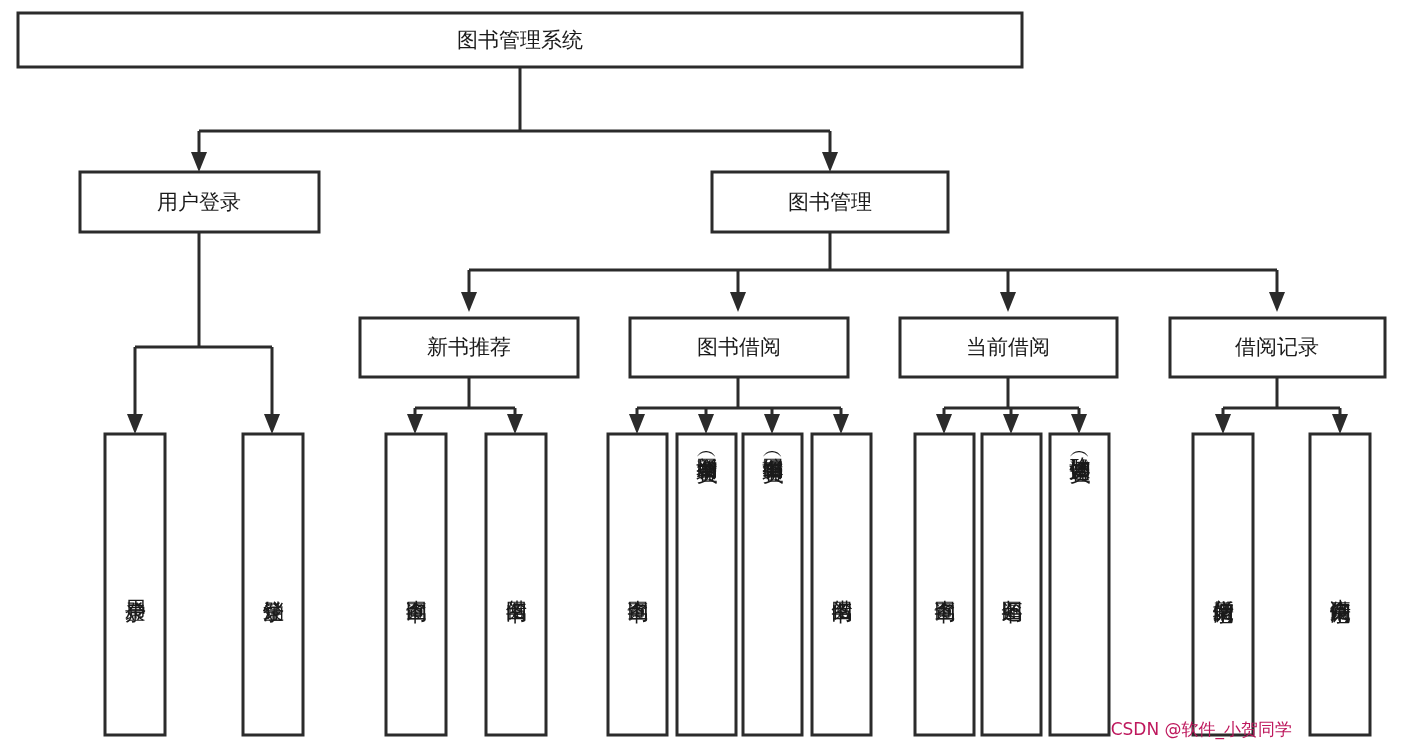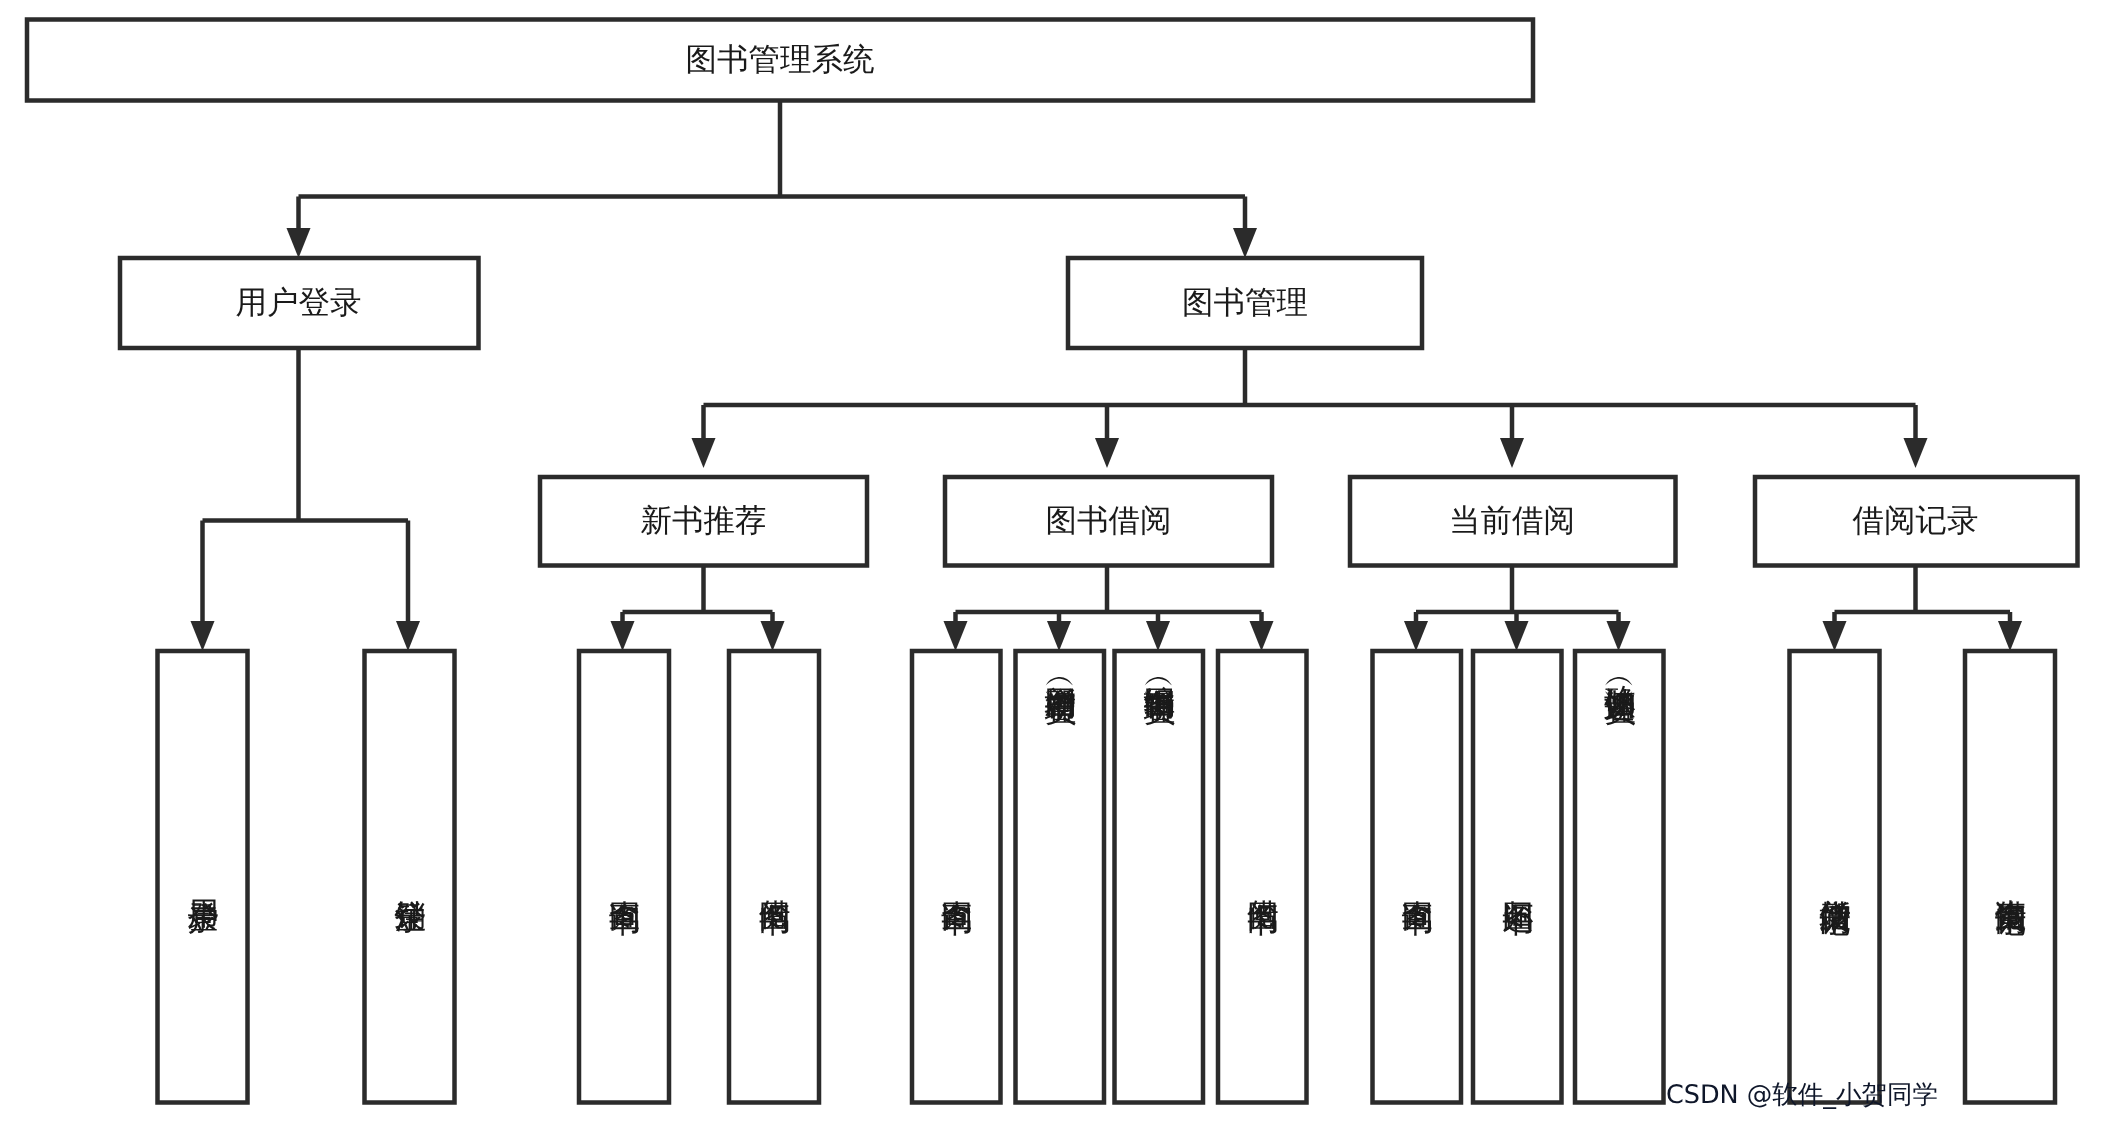--- a/index.html
+++ b/index.html
@@ -23,21 +23,21 @@
     font-family:"DejaVu Sans","Liberation Sans",sans-serif;
     font-size:21px;line-height:1.0;color:#1a1a1a;
     display:flex;align-items:center;justify-content:center;
     letter-spacing:1px;
     white-space:nowrap;
     pointer-events:none;
   }
   .watermark{
     position:absolute;right:8px;bottom:6px;
     font-family:"DejaVu Sans","Liberation Sans",sans-serif;
-    font-size:17px;color:#0f172a;white-space:nowrap;
+    font-size:17px;color:#be185d;white-space:nowrap;
   }
 </style>
 </head>
 <body>
 
 <div id="diagram-root">
 
   <svg class="diagram" viewBox="0 0 1405 747" xmlns="http://www.w3.org/2000/svg">
 
     <g>

